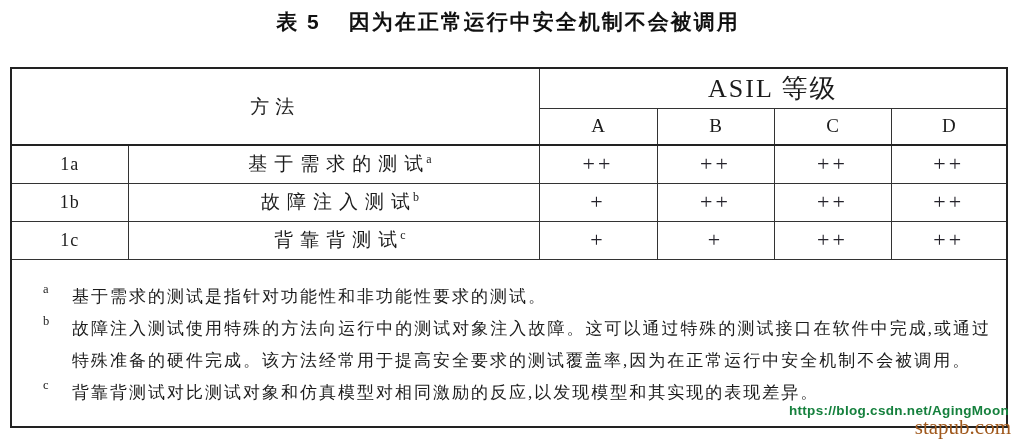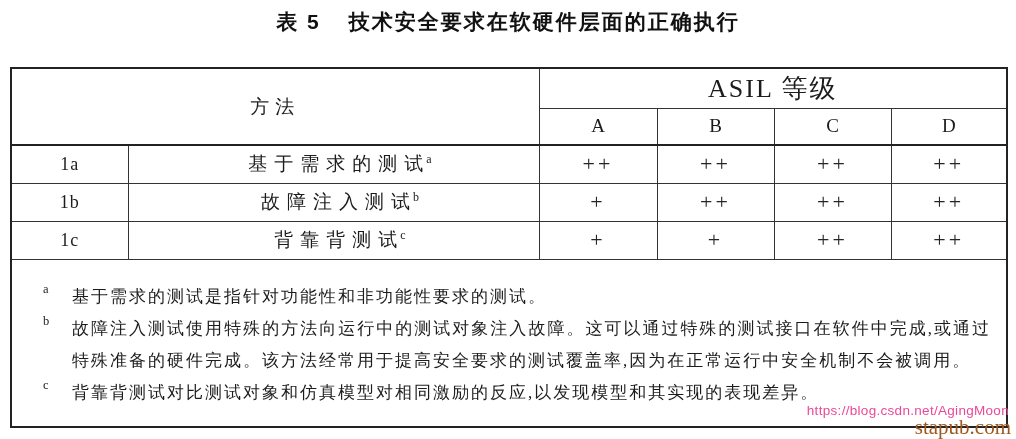--- a/index.html
+++ b/index.html
@@ -106,41 +106,42 @@
     line-height: normal;
   }
 
   
   .wm-url {
     position: absolute;
     right: 7px;
     top: 403px;
     font-family: "Liberation Sans", "DejaVu Sans", sans-serif;
     font-size: 13.5px;
-    color: #ec4899;
+    color: #15803d;
     letter-spacing: 0.3px;
     z-index: 4;
+    font-weight: bold;
   }
   .wm-site {
     position: absolute;
     right: 5px;
     top: 415px;
     font-family: "Liberation Serif", "DejaVu Serif", serif;
     font-size: 21px;
     color: #a0591d;
     z-index: 5;
   }
 </style>
 </head>
 <body>
 
 <div class="page">
 
   <div class="doc-title">
-    <span class="title-label">表 5</span><span>技术安全要求在软硬件层面的正确执行</span>
+    <span class="title-label">表 5</span><span>因为在正常运行中安全机制不会被调用</span>
   </div>
 
   <table class="gb-table">
     <colgroup>
       <col style="width:117px">
         <col style="width:411px">
       <col style="width:118px">
         <col style="width:117px">
       <col style="width:117px">
         <col style="width:116px">

